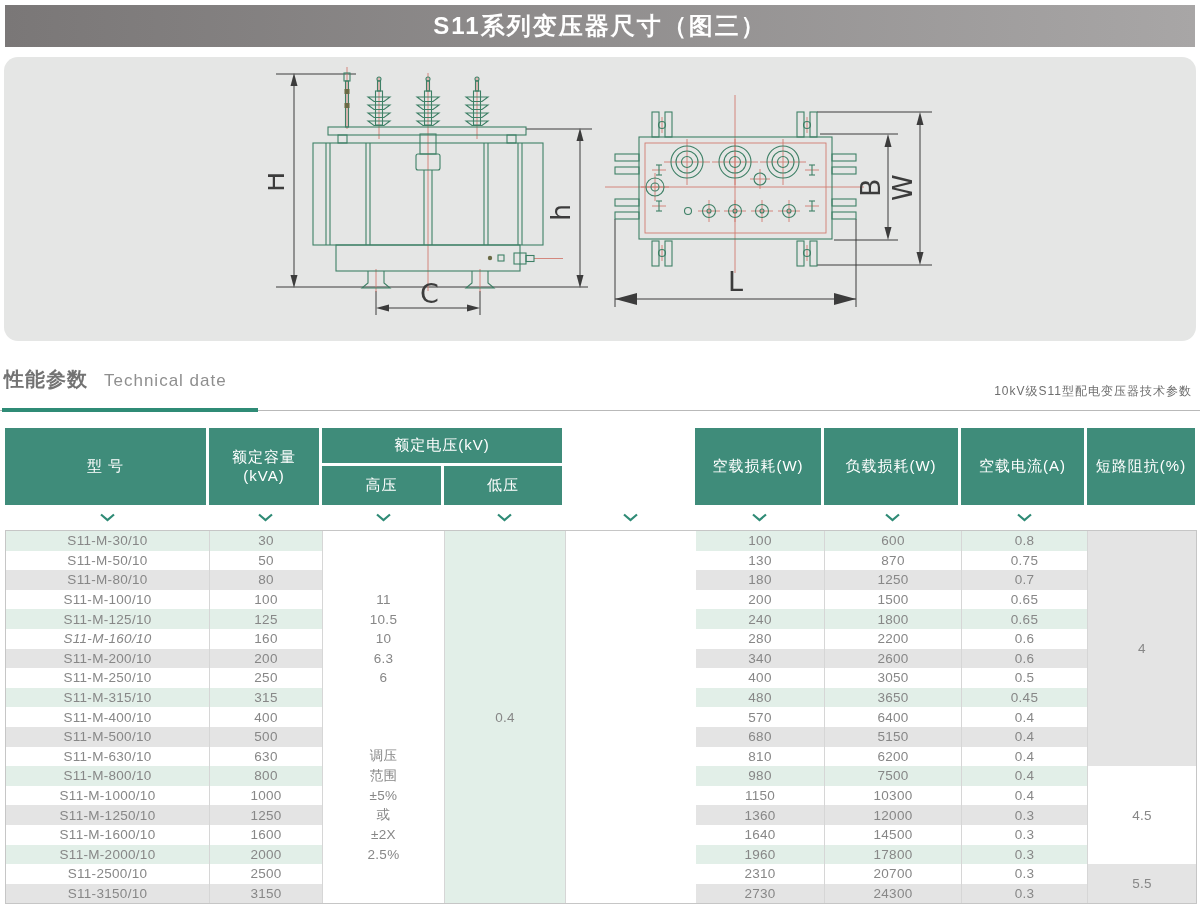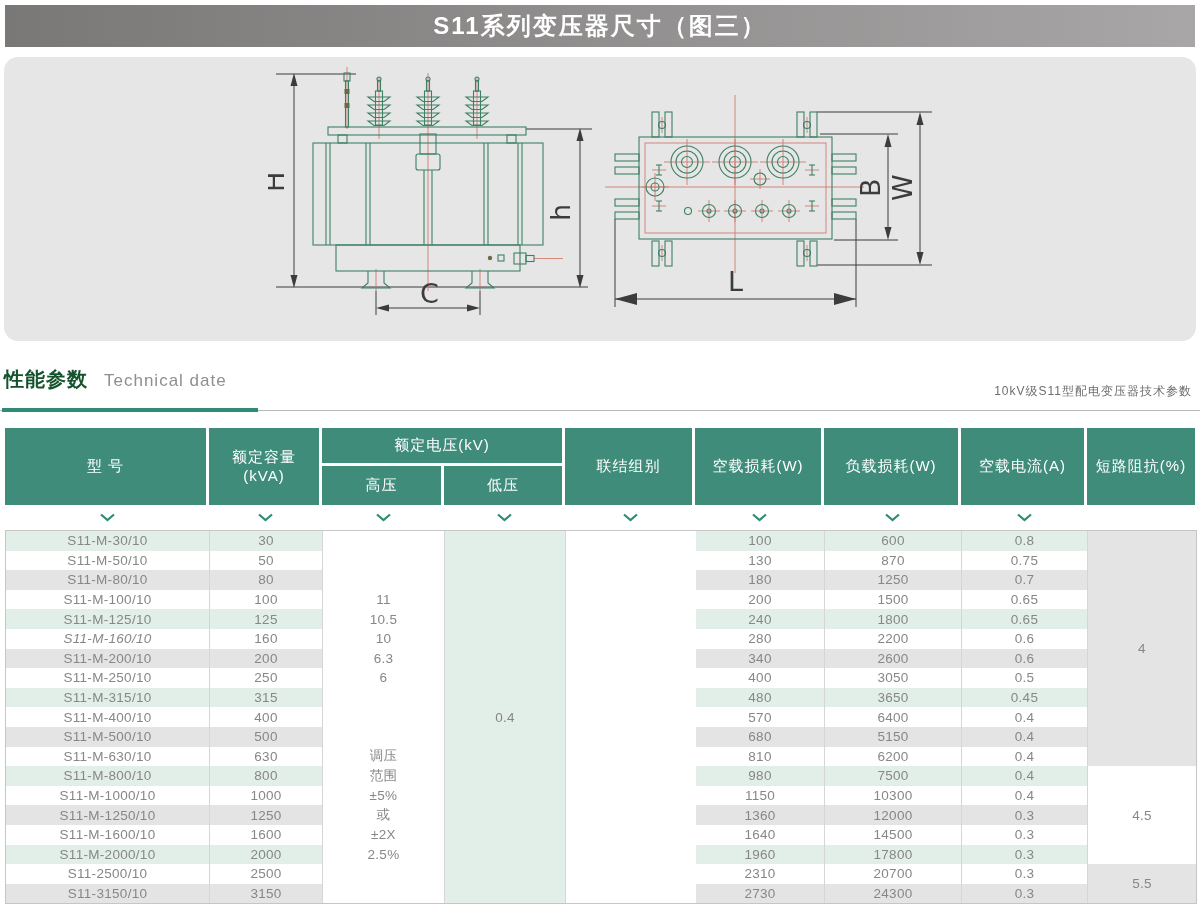--- a/index.html
+++ b/index.html
@@ -18,21 +18,21 @@
   .panel{
     position:absolute;top:57px;left:4px;width:1192px;height:284px;
     background:#e5e6e5;border-radius:14px;
   }
   .panel svg{position:absolute;top:0;left:0;}
   .dwg-front{left:264px !important;top:2px !important;}
   .dwg-top{left:598px !important;top:2px !important;}
   .dimlabel{font-family:"DejaVu Sans","Liberation Sans",sans-serif;font-size:27px;fill:#3c3c3c;}
   
   .sechead{position:absolute;top:366px;left:4px;width:1192px;height:36px;}
-  .sechead .cn{font-size:20px;font-weight:bold;color:#14532d;letter-spacing:1px;}
+  .sechead .cn{font-size:20px;font-weight:bold;color:#737373;letter-spacing:1px;}
   .sechead .en{font-size:17px;color:#8f8f8f;margin-left:16px;letter-spacing:1px;}
   .sechead .note{position:absolute;right:4px;bottom:2px;font-size:12px;color:#6e6e6e;letter-spacing:1px;margin-left:40px;}
   .rule-gray{position:absolute;top:410px;left:0;width:1200px;height:1px;background:#b9b9b9;}
   .rule-teal{position:absolute;top:408px;left:2px;width:256px;height:4px;background:#2f8b76;}
   
   .cols{display:grid;grid-template-columns:204px 113px 122px 121px 130px 129px 137px 126px 108px;}
   .thead{position:absolute;left:5px;top:428px;width:1190px;grid-template-rows:38px 39px;}
   .hc{
     background:#3f8c7a;color:#fff;font-size:15px;letter-spacing:1px;
     display:flex;flex-direction:column;align-items:center;justify-content:center;
@@ -283,23 +283,20 @@
     <span>(kVA)</span>
   </div>
   <div class="hc br bb" style="grid-column:3 / span 2;grid-row:1;">
     <span>额定电压(kV)</span>
   </div>
   <div class="hc br" style="grid-column:3;grid-row:2;">
     <span>高压</span>
   </div>
   <div class="hc br" style="grid-column:4;grid-row:2;">
     <span>低压</span>
-  </div>
-  <div class="hc br" style="grid-column:5;grid-row:1 / span 2;">
-    <span>联结组别</span>
   </div>
   <div class="hc br" style="grid-column:6;grid-row:1 / span 2;">
     <span>空载损耗(W)</span>
   </div>
   <div class="hc br" style="grid-column:7;grid-row:1 / span 2;">
     <span>负载损耗(W)</span>
   </div>
   <div class="hc br" style="grid-column:8;grid-row:1 / span 2;">
     <span>空载电流(A)</span>
   </div>

